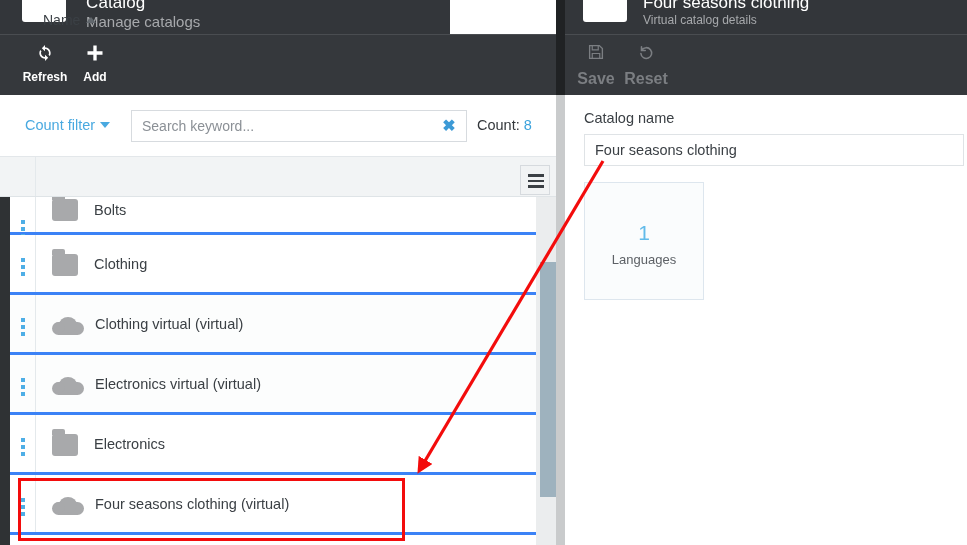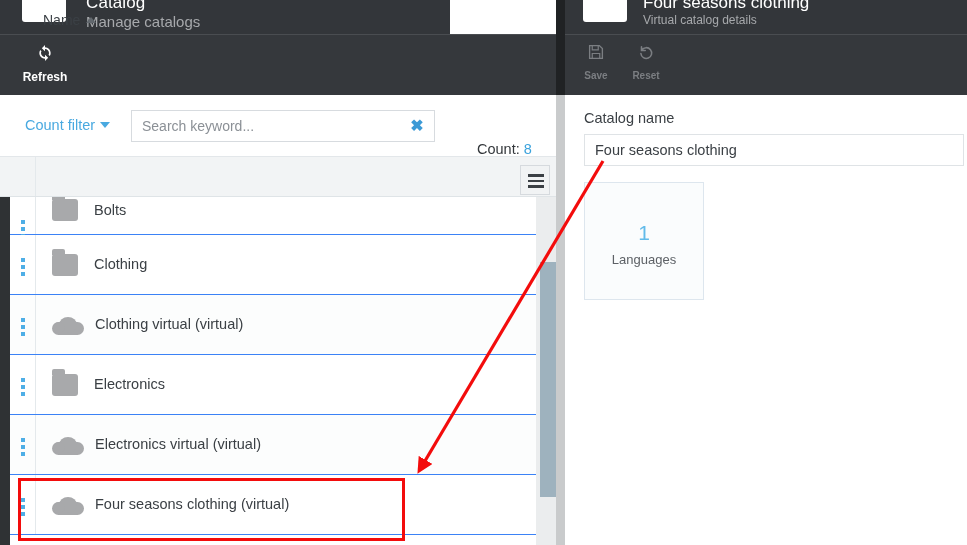--- a/index.html
+++ b/index.html
@@ -65,38 +65,38 @@
   .select-filter {
     position: absolute; left: 25px; top: 117px;
     font-size: 14.5px; color: #49a9e0; cursor: pointer; white-space: nowrap;
   }
   .select-filter .caret {
     display: inline-block; margin-left: 5px;
     border-left: 5px solid transparent; border-right: 5px solid transparent;
     border-top: 6px solid #49a9e0; vertical-align: 2px;
   }
   .search-wrap {
-    position: absolute; left: 131px; top: 110px; width: 304px; height: 32px;
+    position: absolute; left: 131px; top: 110px; width: 336px; height: 32px;
     border: 1px solid #d7dbdf; background: #ffffff;
   }
   .search-wrap input {
     position: absolute; left: 0; top: 0; width: 300px; height: 30px;
     border: 0; outline: none; padding: 0 10px;
     font-family: "Liberation Sans", sans-serif;
     font-size: 14px; color: #3b4045; background: transparent;
   }
   .search-wrap input::placeholder { color: #8b9096; }
   .clear-x {
     position: absolute; right: 8px; top: 4px; width: 18px; height: 22px;
     color: #3c9ad6; font-size: 16px; font-weight: bold; line-height: 22px;
     text-align: center; cursor: pointer;
   }
   .count-lbl {
     position: absolute; left: 477px; top: 117px;
-    font-size: 14.5px; color: #33373b; white-space: nowrap; margin-top: 24px;
+    font-size: 14.5px; color: #33373b; white-space: nowrap;
   }
   .count-lbl b { color: #3ca3dd; font-weight: normal; }
 
   
   .grid-head {
     position: absolute; left: 0; top: 157px; width: 556px; height: 40px;
     background: #f2f4f5; border-bottom: 1px solid #dfe4e7;
   }
   .grid-head .gutter {
     position: absolute; left: 10px; top: 0; width: 26px; height: 39px;
@@ -125,21 +125,21 @@
   .dark-strip {
     position: absolute; left: 0; top: 197px; width: 10px; height: 348px;
     background: #2f3234;
   }
   .grid-body {
     position: absolute; left: 10px; top: 197px; width: 536px; height: 348px;
     background: #ffffff; overflow: hidden;
   }
   .row {
     position: relative; height: 60px; width: 536px;
-    border-bottom: 1px solid #3b82f6; background: #ffffff; text-decoration: underline;
+    border-bottom: 3px solid #3b82f6; background: #ffffff; text-decoration: underline;
   }
   .row.alt { background: #fcfdfd; }
   .row .dots {
     position: absolute; left: 0; top: 0; width: 26px; height: 100%;
     border-right: 1px solid #e4e9ec; cursor: pointer;
   }
   .row .dots i {
     position: absolute; left: 11px; width: 4px; height: 4px;
     background: #4eaee6; display: block;
   }
@@ -224,21 +224,21 @@
   .r-tb-btn {
     position: absolute; top: 8px; width: 56px; height: 46px;
     text-align: center; cursor: pointer; user-select: none;
   }
   .r-tb-btn .tb-ico {
     display: block; height: 24px; line-height: 24px;
     font-size: 19px; color: #7b7e82;
   }
   .r-tb-btn .tb-lbl {
     display: block; margin-top: 3px;
-    font-size: 10px; color: #7b7e82; font-weight: bold;
+    font-size: 16px; color: #7b7e82; font-weight: bold;
   }
   #r-tb-save { left: 3px; }
   #r-tb-reset { left: 53px; }
 
   .field-label {
     position: absolute; left: 19px; top: 110px;
     font-size: 14.5px; color: #3b4045;
   }
   .name-input {
     position: absolute; left: 19px; top: 134px;
@@ -288,20 +288,28 @@
 
     <div class="toolbar">
       <div class="tb-btn" id="tb-refresh">
         <span class="tb-ico">
           <svg width="20" height="20" viewBox="0 0 24 24" aria-hidden="true">
             <path fill="#ffffff" d="M12 5V2.5L8.2 6.3 12 10V7.2c2.6 0 4.8 2.1 4.8 4.8 0 .8-.2 1.6-.6 2.2l1.5 1.5c.7-1.1 1.1-2.3 1.1-3.7 0-3.8-3.1-6.9-6.8-7zM12 16.8c-2.6 0-4.8-2.1-4.8-4.8 0-.8.2-1.6.6-2.2L6.3 8.3C5.6 9.4 5.2 10.6 5.2 12c0 3.8 3.1 6.8 6.8 6.8V21.5l3.8-3.8L12 14v2.8z"></path>
           </svg>
         </span>
         <span class="tb-lbl">Refresh</span>
       </div>
+      <div class="tb-btn" id="tb-add">
+        <span class="tb-ico">
+          <svg width="20" height="20" viewBox="0 0 24 24" aria-hidden="true">
+            <path fill="#ffffff" d="M10 3h4v7h7v4h-7v7h-4v-7H3v-4h7z"></path>
+          </svg>
+        </span>
+        <span class="tb-lbl">Add</span>
+      </div>
     </div>
 
     <div class="filterbar"></div>
     <div class="select-filter">
       <span>Count filter</span><span class="caret"></span>
     </div>
     <div class="search-wrap">
       <input type="text" placeholder="Search keyword..." style="">
       <div class="clear-x">✖</div>
     </div>
@@ -353,42 +361,42 @@
           <i></i>
         </div>
         <div class="ico cloud">
           <span class="c1"></span>
             <span class="c2"></span>
             <span class="c3"></span>
         </div>
         <div class="nm">Clothing virtual (virtual)</div>
       </div>
 
-      <div class="row">
-        <div class="dots">
-          <i></i>
-          <i></i>
-          <i></i>
-        </div>
-        <div class="ico folder"></div>
-        <div class="nm">Electronics</div>
-      </div>
-
       <div class="row alt cloudrow">
         <div class="dots">
           <i></i>
           <i></i>
           <i></i>
         </div>
         <div class="ico cloud">
           <span class="c1"></span>
             <span class="c2"></span>
             <span class="c3"></span>
         </div>
         <div class="nm">Electronics virtual (virtual)</div>
+      </div>
+
+      <div class="row">
+        <div class="dots">
+          <i></i>
+          <i></i>
+          <i></i>
+        </div>
+        <div class="ico folder"></div>
+        <div class="nm">Electronics</div>
       </div>
 
       <div class="row cloudrow">
         <div class="dots">
           <i></i>
           <i></i>
           <i></i>
         </div>
         <div class="ico cloud">
           <span class="c1"></span>

